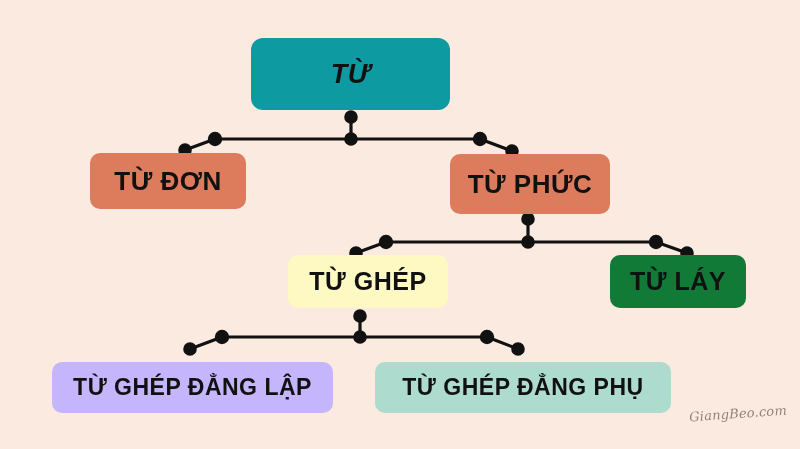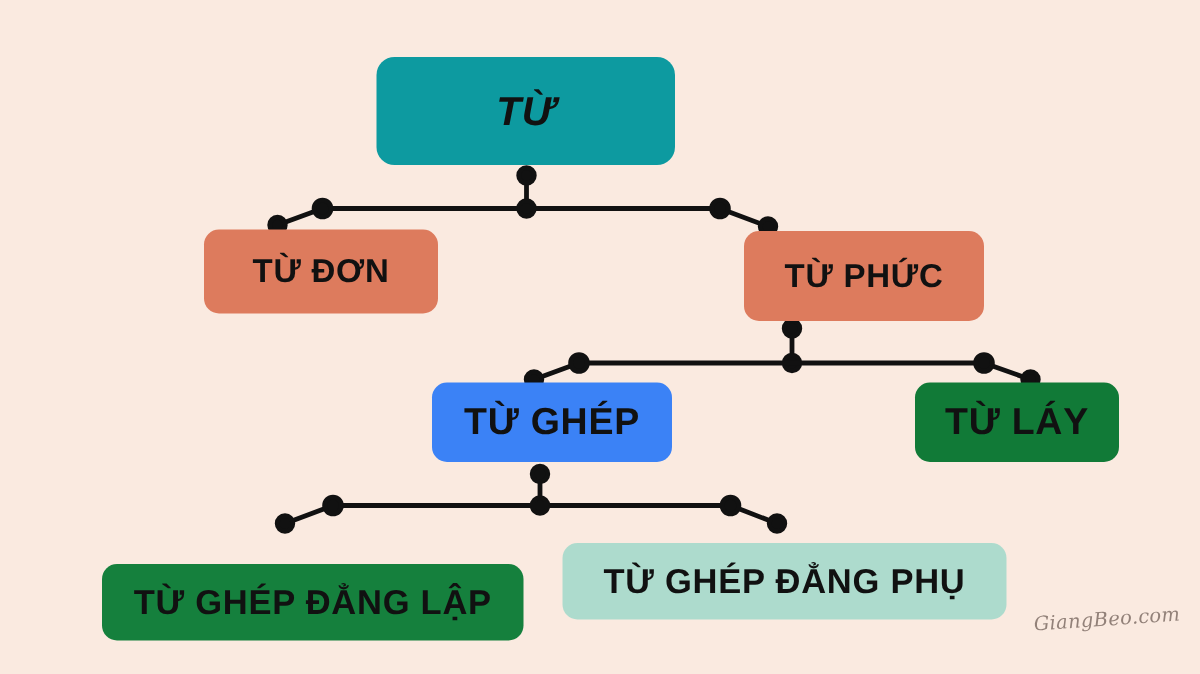--- a/index.html
+++ b/index.html
@@ -34,30 +34,30 @@
     border-radius: 10px;
     box-sizing: border-box;
     color: #111111;
     font-weight: bold;
     letter-spacing: 0.5px;
     white-space: nowrap;
     text-align: center;
     z-index: 2;
   }
   .node.level-1 { font-size: 27px; }
-  .node.level-2 { font-size: 22px; margin-left: 46px; }
+  .node.level-2 { font-size: 26px; }
   .node.level-3 { font-size: 25px; }
   .node.level-4 { font-size: 23px; }
 
   #node-tu        { left: 251px; top: 38px;  width: 199px; height: 72px;  background: #0d9aa0; border-radius: 12px; font-style: italic; }
   #node-tu-don    { left: 90px;  top: 153px; width: 156px; height: 56px;  background: #dd7b5d; }
   #node-tu-phuc   { left: 450px; top: 154px; width: 160px; height: 60px;  background: #dd7b5d; }
-  #node-tu-ghep   { left: 288px; top: 255px; width: 160px; height: 53px;  background: #3b82f6; }
+  #node-tu-ghep   { left: 288px; top: 255px; width: 160px; height: 53px;  background: #fef9c3; }
   #node-tu-lay    { left: 610px; top: 255px; width: 136px; height: 53px;  background: #117a37; }
-  #node-tu-ghep-dang-lap { left: 68px;  top: 362px; width: 281px; height: 51px; background: #15803d; margin-top: 14px; }
+  #node-tu-ghep-dang-lap { left: 52px;  top: 362px; width: 281px; height: 51px; background: #c4b5fd; }
   #node-tu-ghep-chinh-phu{ left: 375px; top: 362px; width: 296px; height: 51px; background: #addbcd; }
 
   #watermark {
     position: absolute;
     left: 690px;
     top: 396px;
     width: 96px;
     height: 34px;
     z-index: 3;
     opacity: 0.72;

